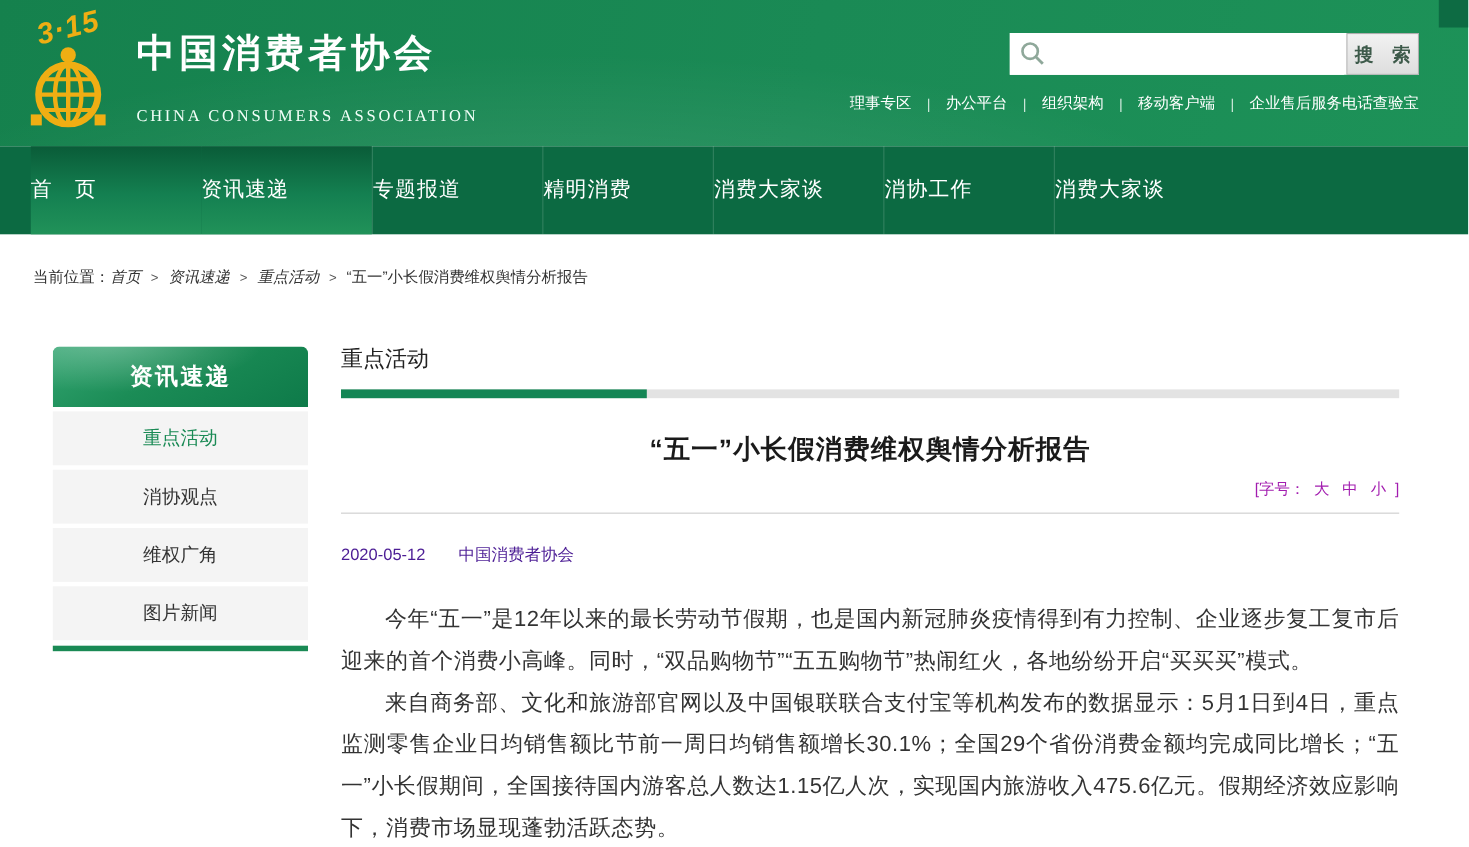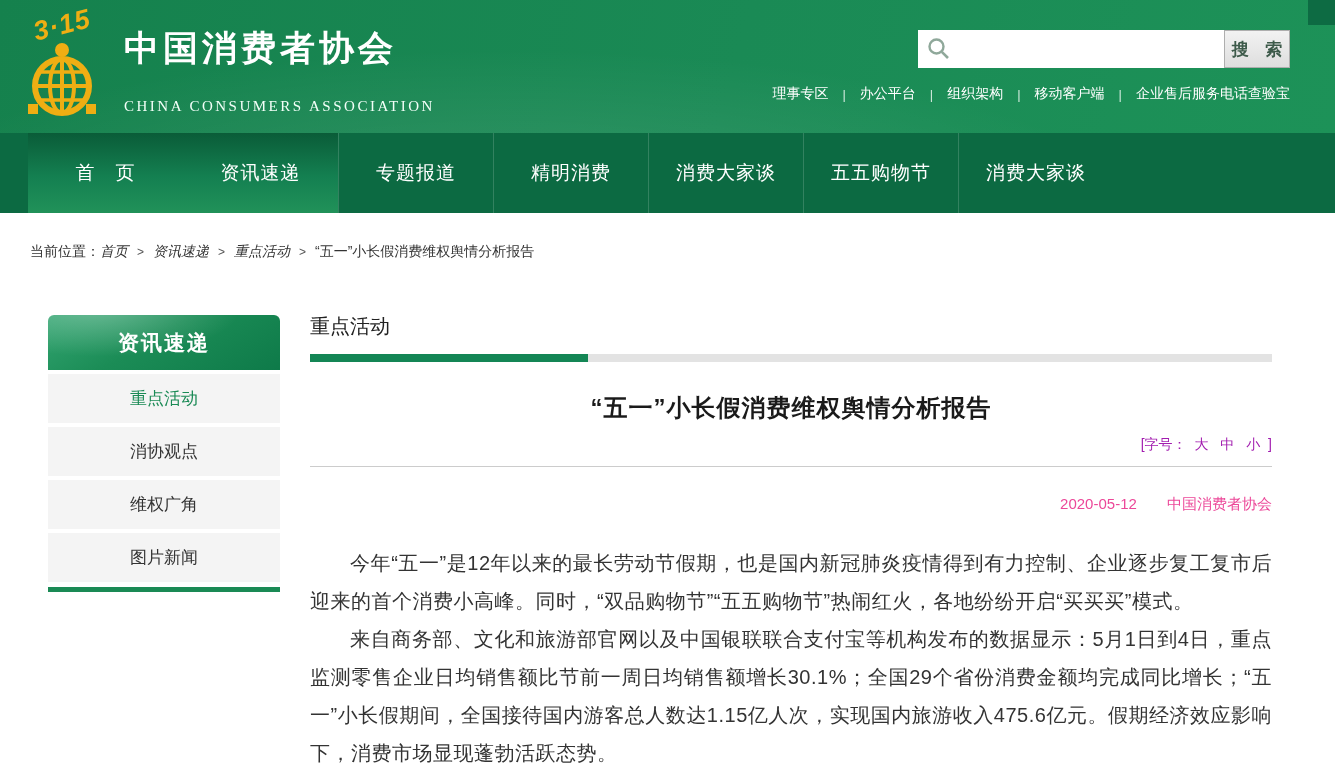--- a/index.html
+++ b/index.html
@@ -36,21 +36,21 @@
     padding-left:6px; cursor:pointer;
   }
   .quick-links { position:absolute; top:85px; right:45px; display:flex; align-items:center; color:#ffffff; font-size:14px; white-space:nowrap; }
   .quick-link { cursor:pointer; }
   .ql-sep { margin:0 14px; color:#cfe9dc; font-size:13px; }
 
   
   .nav { position:absolute; left:0; top:133px; width:1335px; height:80px; background:#0c6a42; }
   .nav-inner { display:flex; height:80px; padding-left:28px; }
   .nav-item {
-    width:155px; height:80px; line-height:80px; text-align:center;
+    width:155px; height:80px; line-height:80px; 
     color:#fff; font-size:19px; letter-spacing:1px; cursor:pointer; position:relative;
   }
   .nav-item.flat { border-left:1px solid rgba(255,255,255,0.16); }
   .nav-item.grad { background:linear-gradient(180deg,#0a5c38 0%,#148051 55%,#219259 100%); }
 
   
   .breadcrumb { position:absolute; left:30px; top:243px; font-size:14px; color:#333; display:flex; align-items:center; white-space:nowrap; }
   .bc-sep { margin:0 9px; color:#555; font-size:12px; }
   .bc-link { cursor:pointer;font-style:italic; }
 
@@ -72,21 +72,21 @@
 
   
   .main { position:absolute; left:310px; top:313px; width:962px; }
   .section-title { font-size:20px; color:#222; }
   .section-bar { margin-top:14px; height:8px; background:#e3e3e3; position:relative; }
   .section-bar-green { position:absolute; left:0; top:0; width:278px; height:8px; background:#148655; }
   .article-title { margin-top:30px; text-align:center; font-size:24px; font-weight:bold; color:#1a1a1a; letter-spacing:1px; }
   .fontsize-row { margin-top:12px; text-align:right; font-size:14px; color:#a21caf; }
   .fs-opt { margin:0 4px; cursor:pointer; }
   .title-divider { margin-top:12px; border-top:1px solid #cccccc; height:0; }
-  .date-row { margin-top:28px; text-align:right; font-size:15px; color:#ec4899; }
+  .date-row { margin-top:28px; text-align:left; font-size:15px; color:#4c1d95; }
   .date-row .src { margin-left:26px; }
   .article-body { margin-top:30px; }
   .article-body p {
     font-size:20px; line-height:38px; color:#333; text-indent:2em; letter-spacing:0.5px; text-align:justify;
   }
 </style>
 </head>
 <body>
 
 <div class="page">
@@ -139,21 +139,21 @@
     </div>
   </div>
 
   <div class="nav">
     <div class="nav-inner">
       <div class="nav-item grad">首　页</div>
       <div class="nav-item grad">资讯速递</div>
       <div class="nav-item flat">专题报道</div>
       <div class="nav-item flat">精明消费</div>
       <div class="nav-item flat">消费大家谈</div>
-      <div class="nav-item flat">五五购物节</div>
+      <div class="nav-item flat">消协工作</div>
       <div class="nav-item flat">消费大家谈</div>
     </div>
   </div>
 
   <div class="breadcrumb">
     <span>当前位置：</span>
     <span class="bc-link">首页</span>
     <span class="bc-sep">&gt;</span>
     <span class="bc-link">资讯速递</span>
     <span class="bc-sep">&gt;</span>

